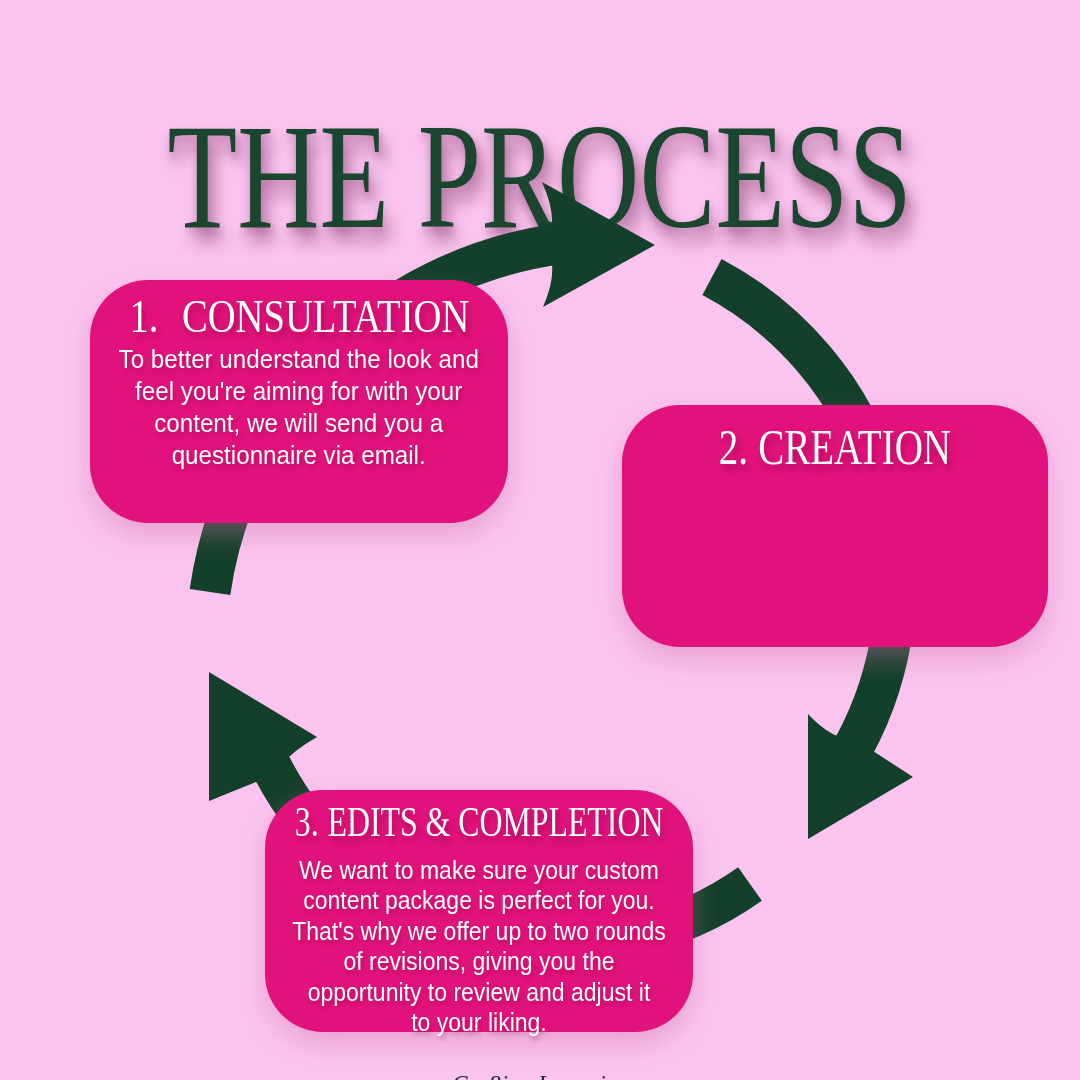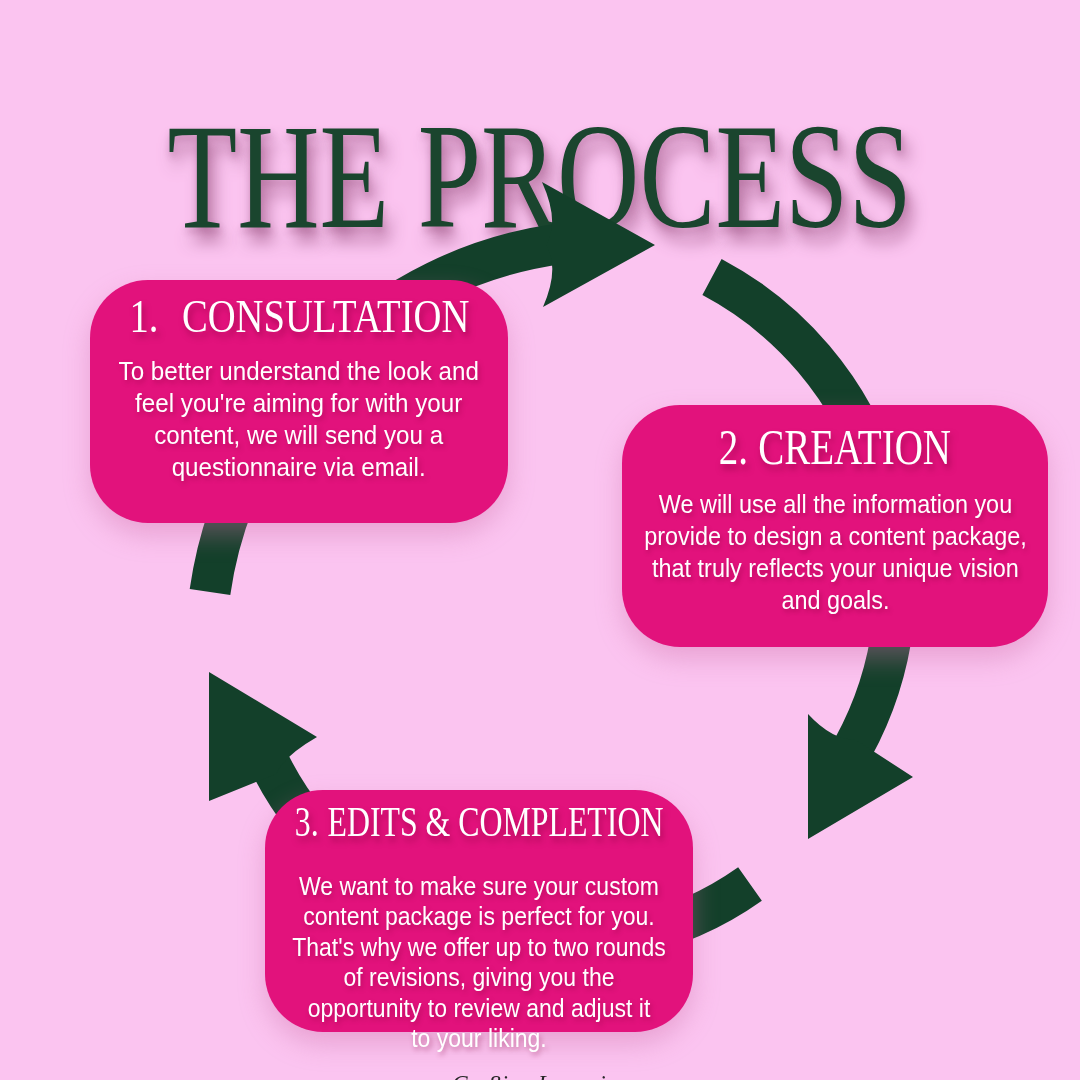--- a/index.html
+++ b/index.html
@@ -33,35 +33,35 @@
   }
   .step-body{display:flex;justify-content:center;}
   .bt{
     display:inline-block;white-space:pre;text-align:center;
     text-shadow:2px 3px 5px rgba(130,0,60,.42);
   }
   .s1{left:90px;top:280px;width:418px;height:243px;}
   .s1 .step-heading{margin-top:10px;}
   .s1 .ht{font-size:46px;transform:scaleX(.84);}
   .s1 .num{margin-right:28px;}
-  .s1 .step-body{margin-top:12px;justify-content:center;}
+  .s1 .step-body{justify-content:center;}
   .s1 .bt{font-size:26px;line-height:32px;transform:scaleX(.93);}
 
   .s2{left:622px;top:405px;width:426px;height:242px;}
   .s2 .step-heading{margin-top:13px;}
   .s2 .ht{font-size:50px;transform:scaleX(.78);}
   .s2 .num{margin-right:13px;}
   .s2 .step-body{margin-top:12px;}
   .s2 .bt{font-size:26px;line-height:32px;transform:scaleX(.90);}
 
   .s3{left:265px;top:790px;width:428px;height:242px;}
   .s3 .step-heading{margin-top:7px;}
   .s3 .ht{font-size:43px;transform:scaleX(.74);}
   .s3 .num{margin-right:12px;}
-  .s3 .step-body{margin-top:24px;}
+  .s3 .step-body{margin-top:8px;}
   .s3 .bt{font-size:25px;line-height:30.5px;transform:scaleX(.92);}
   
   .signature{
     position:absolute;left:0;top:1036px;width:100%;text-align:center;z-index:3;
     color:#262626;
   }
   .sig-text{
     font-family:"Liberation Serif",serif;font-style:italic;
     font-size:23px;line-height:24px;letter-spacing:1px;margin-top:36px;
   }
@@ -102,26 +102,20 @@
     </div>
   </div>
 
   <div class="step s2">
     <div class="step-heading">
       <span class="ht">
           <span class="num">2.</span>
           <span class="lbl">CREATION</span>
         </span>
     </div>
-    <div class="step-body">
-      <span class="bt">We will use all the information you
-provide to design a content package,
-that truly reflects your unique vision
-and goals.</span>
-    </div>
   </div>
 
   <div class="step s3">
     <div class="step-heading">
       <span class="ht">
           <span class="num">3.</span>
           <span class="lbl">EDITS &amp; COMPLETION</span>
         </span>
     </div>
     <div class="step-body">

